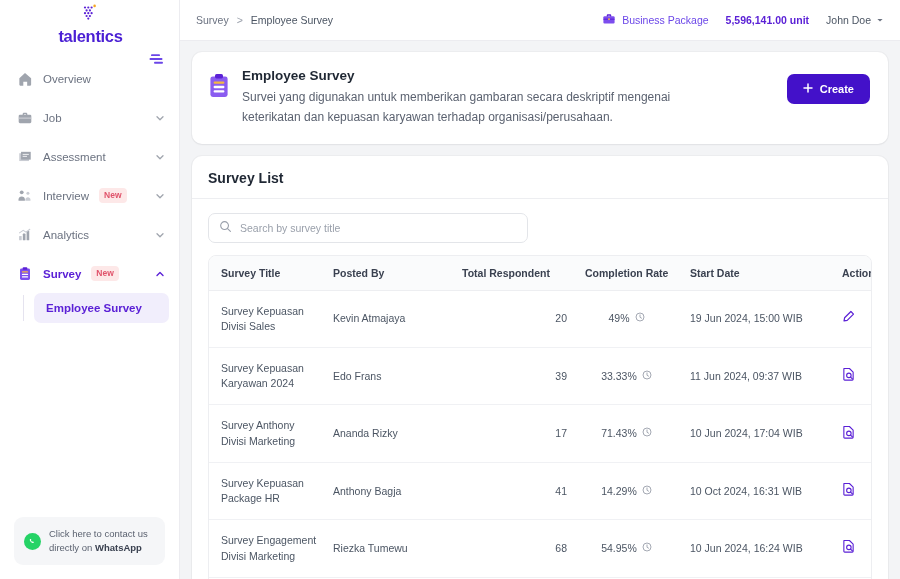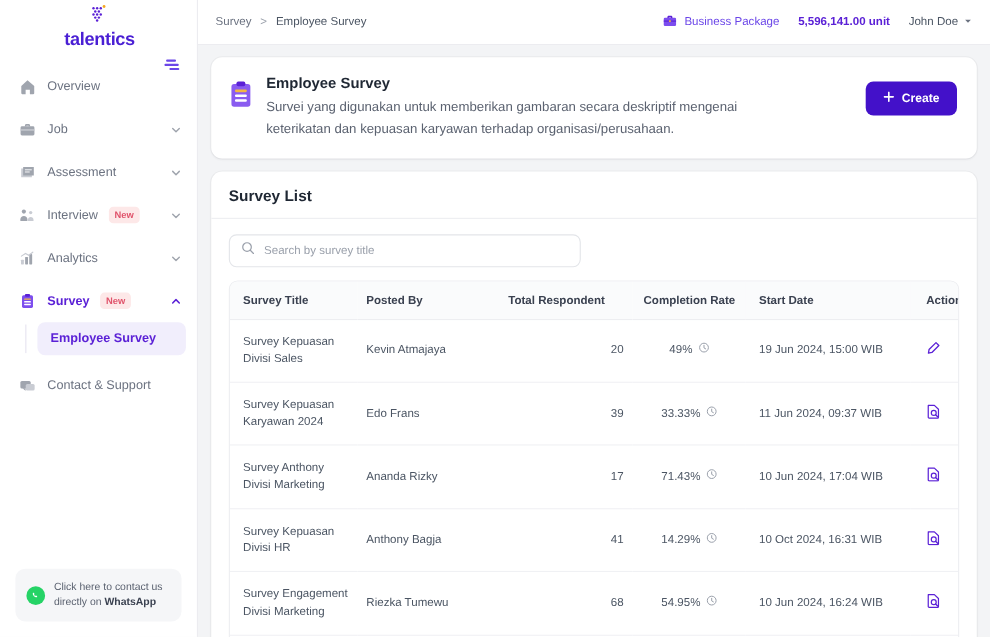--- a/index.html
+++ b/index.html
@@ -268,30 +268,20 @@
           <svg viewBox="0 0 10 10" width="10" height="10">
               <path d="M2 6.4l3-3 3 3" stroke="#5b21d6" stroke-width="1.4" fill="none" stroke-linecap="round" stroke-linejoin="round"></path>
             </svg>
         </span>
       </div>
 
       <div class="subnav">
         <div class="sub-item">Employee Survey</div>
       </div>
 
-      <div class="nav-item" style="margin-top:8px;">
-        <span class="nav-ico">
-          <svg viewBox="0 0 17 17" width="16" height="16">
-            <rect x="1.6" y="3.6" width="10" height="7.2" rx="1.5" fill="#a0a5ae"></rect>
-            <path d="M3.6 10.6h3v2.4l-3-2.4z" fill="#a0a5ae"></path>
-            <rect x="6.8" y="6.4" width="8.6" height="6.4" rx="1.5" fill="#c9ccd3"></rect>
-          </svg>
-        </span>
-        <span class="nav-label">Contact &amp; Support</span>
-      </div>
     </nav>
 
     <div class="wa-card">
       <span class="wa-ico">
         <svg viewBox="0 0 12 12" width="9" height="9">
             <path d="M3 2.6c.4-.2.8 0 1 .4l.4.8c.1.3 0 .6-.2.8l-.3.2c.3.7.9 1.3 1.6 1.6l.2-.3c.2-.2.5-.3.8-.2l.8.4c.4.2.6.6.4 1-.3.6-1 .9-1.7.7A6 6 0 0 1 2.4 4.3c-.2-.7.1-1.4.6-1.7z" fill="#ffffff"></path>
           </svg>
       </span>
       <span class="wa-text">
         <span>Click here to contact us</span><br>
@@ -442,21 +432,21 @@
                   <td class="c-date">10 Jun 2024, 17:04 WIB</td>
                   <td class="c-act"><span class="act-btn">
                       <svg viewBox="0 0 14 15" width="13" height="14">
                         <path d="M2 1.6h6l4 3.8v7.8c0 .5-.4.9-.9.9H2.9c-.5 0-.9-.4-.9-.9V2.5c0-.5.4-.9.9-.9z" fill="none" stroke="#5b21d6" stroke-width="1.2" stroke-linejoin="round"></path>
                         <circle cx="7.4" cy="9" r="2.4" fill="none" stroke="#5b21d6" stroke-width="1.2"></circle>
                         <path d="M9.2 10.8l2 2" stroke="#5b21d6" stroke-width="1.3" stroke-linecap="round"></path>
                       </svg>
                     </span></td>
                 </tr>
                 <tr>
-                  <td class="c-title">Survey Kepuasan Divisi HR</td>
+                  <td class="c-title">Survey Kepuasan Package HR</td>
                   <td class="c-poster">Anthony Bagja</td>
                   <td class="c-resp">41</td>
                   <td class="c-rate">
                     <span class="rate-cell">
                       <span>14.29%</span>
                       <span><svg viewBox="0 0 11 11" width="10" height="10">
                           <circle cx="5.5" cy="5.5" r="4.4" fill="none" stroke="#9aa0ab" stroke-width="1"></circle>
                           <path d="M5.5 3.2v2.6l1.7 1" stroke="#9aa0ab" stroke-width="1" fill="none" stroke-linecap="round"></path>
                         </svg></span>
                     </span>

